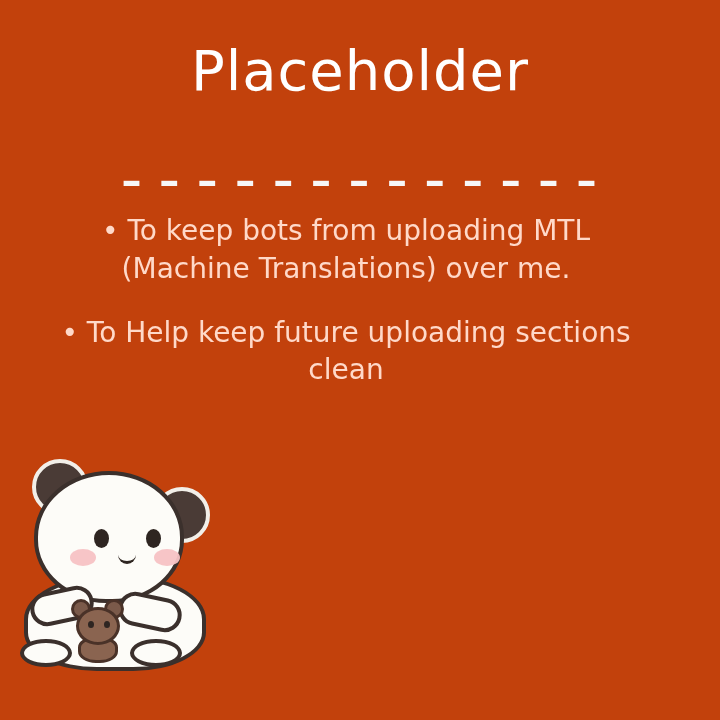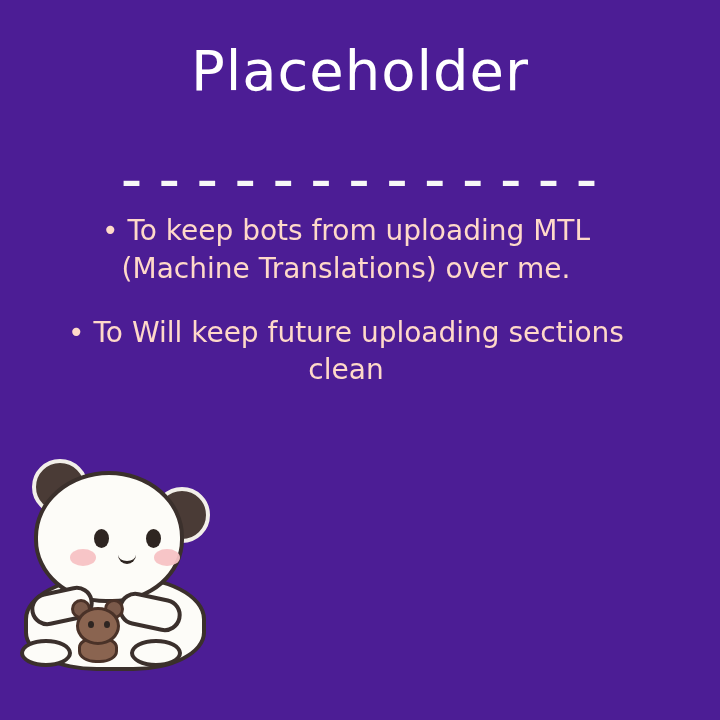--- a/index.html
+++ b/index.html
@@ -10,21 +10,21 @@
   body {
     width: 720px;
     height: 720px;
     overflow: hidden;
     font-family: "DejaVu Sans", sans-serif;
   }
   .page {
     position: relative;
     width: 720px;
     height: 720px;
-    background: #4c1d95;
+    background: #c2410c;
     overflow: hidden;
   }
   .title {
     position: absolute;
     top: 40px;
     left: 0;
     width: 720px;
     text-align: center;
     color: #ffffff;
     font-family: "DejaVu Sans", sans-serif;
@@ -215,21 +215,21 @@
 
 <div class="page">
 
   <div class="title">Placeholder</div>
 
   <div class="divider">– – – – – – – – – – – – –</div>
 
   <div class="bullets">
     <div class="bullet">• To keep bots from uploading MTL
 (Machine Translations) over me.</div>
-    <div class="bullet">• To Will keep future uploading sections clean</div>
+    <div class="bullet">• To Help keep future uploading sections clean</div>
   </div>
 
   <div class="panda">
     <div class="ear left"></div>
     <div class="ear right"></div>
     <div class="body"></div>
     <div class="foot left"></div>
     <div class="foot right"></div>
     <div class="head">
       <div class="blush left"></div>

